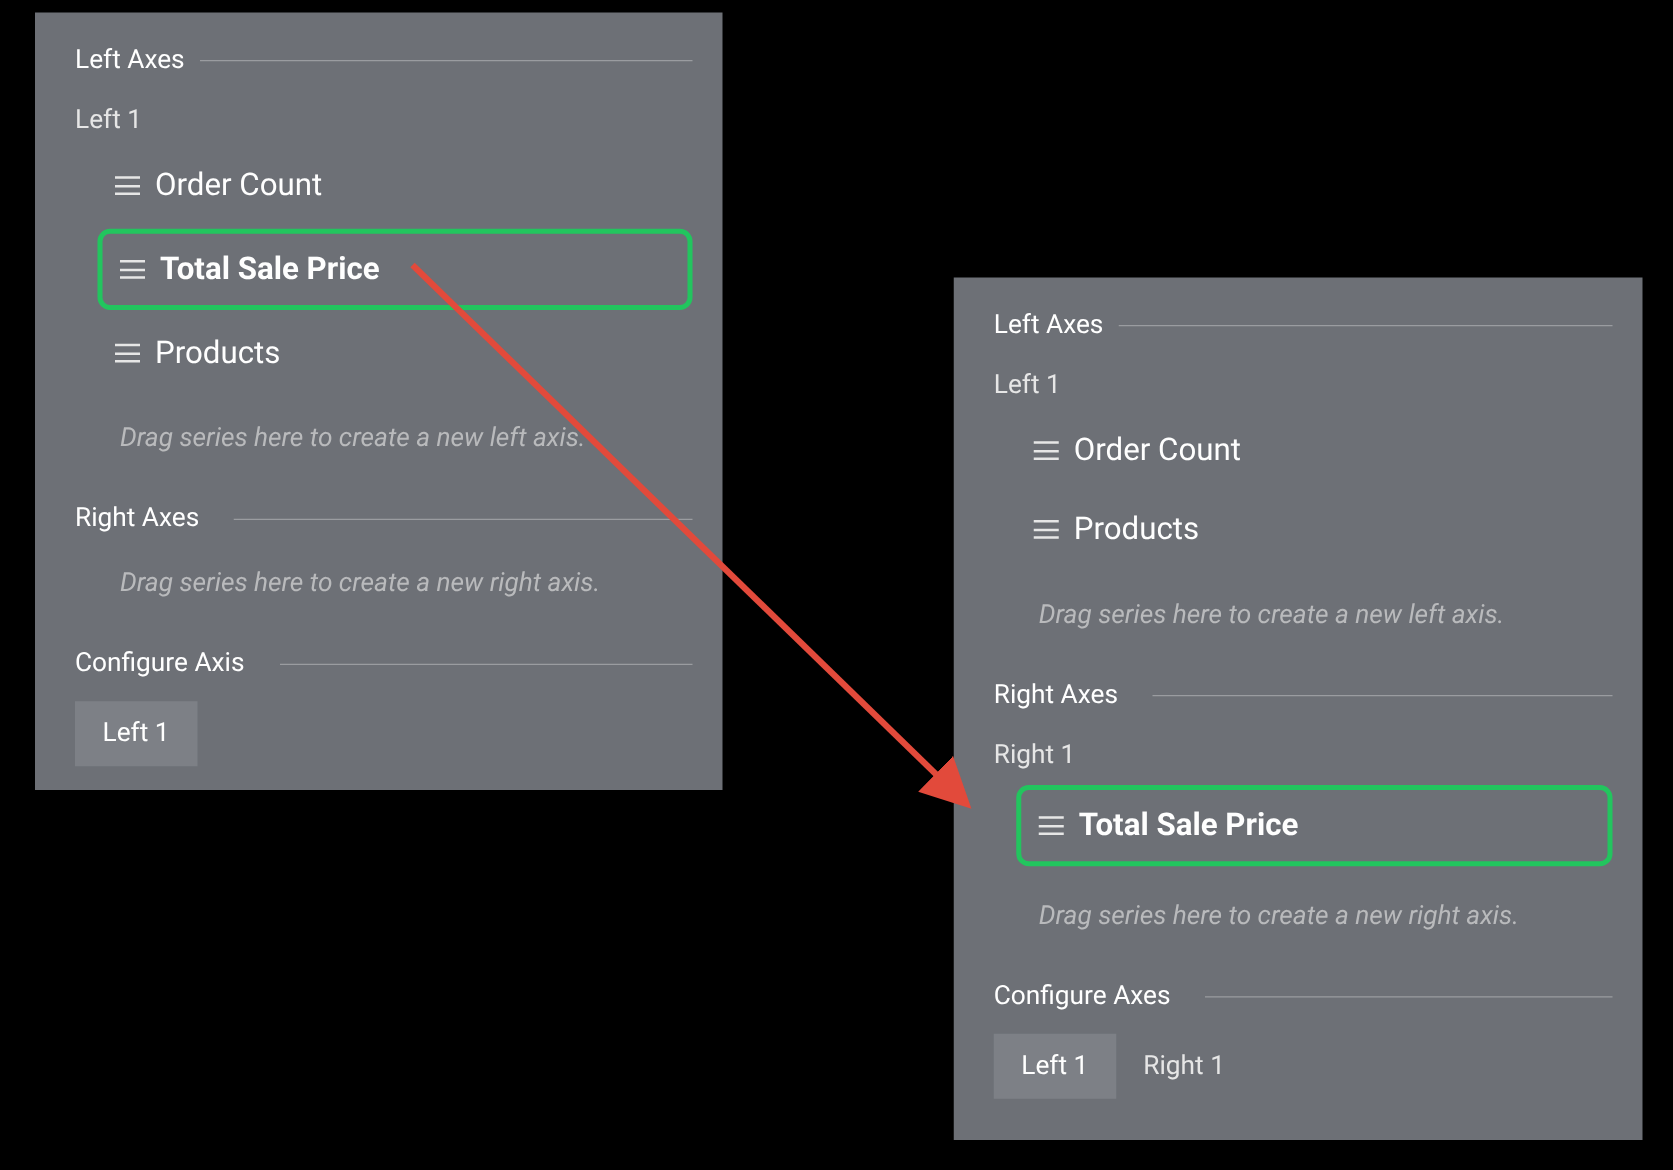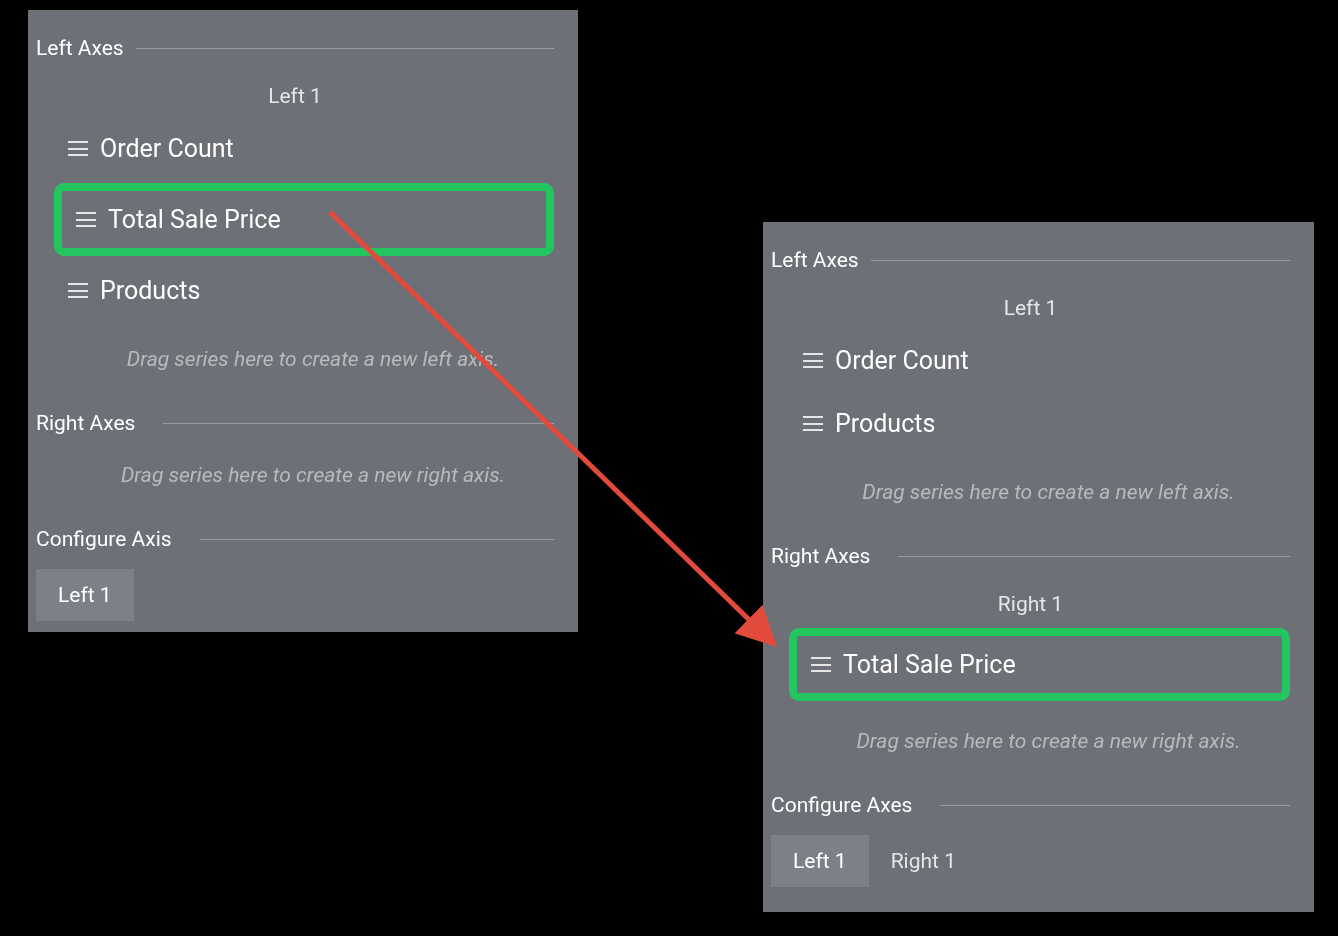--- a/index.html
+++ b/index.html
@@ -8,22 +8,21 @@
     height: 936px;
     background: #000;
     font-family: -apple-system, BlinkMacSystemFont, "Segoe UI", Roboto, Helvetica, Arial, sans-serif;
     color: #e6e6e6;
     overflow: hidden;
     position: relative;
   }
   .panel {
     position: absolute;
     background: #6d7076;
-    padding: 22px 24px 24px 8px;
-    text-align: center;
+    padding: 22px 24px 24px 32px;
   }
   .panel-left {
     left: 28px;
     top: 10px;
     width: 550px;
     height: 622px;
   }
   .panel-right {
     left: 763px;
     top: 222px;
@@ -63,21 +62,22 @@
     margin-left: 18px;
     margin-top: 6px;
     border-radius: 10px;
     cursor: grab;
   }
   .series-item .label {
     color: #fefefe;
     font-size: 25px;
   }
   .highlight {
-    border: 8px solid #22c55e;
+    border: 4px solid #22c55e;
+    font-weight: bold;
   }
   .handle-icon {
     display: inline-flex;
     flex-direction: column;
     justify-content: space-between;
     width: 20px;
     height: 15px;
   }
   .handle-icon span {
     display: block;

